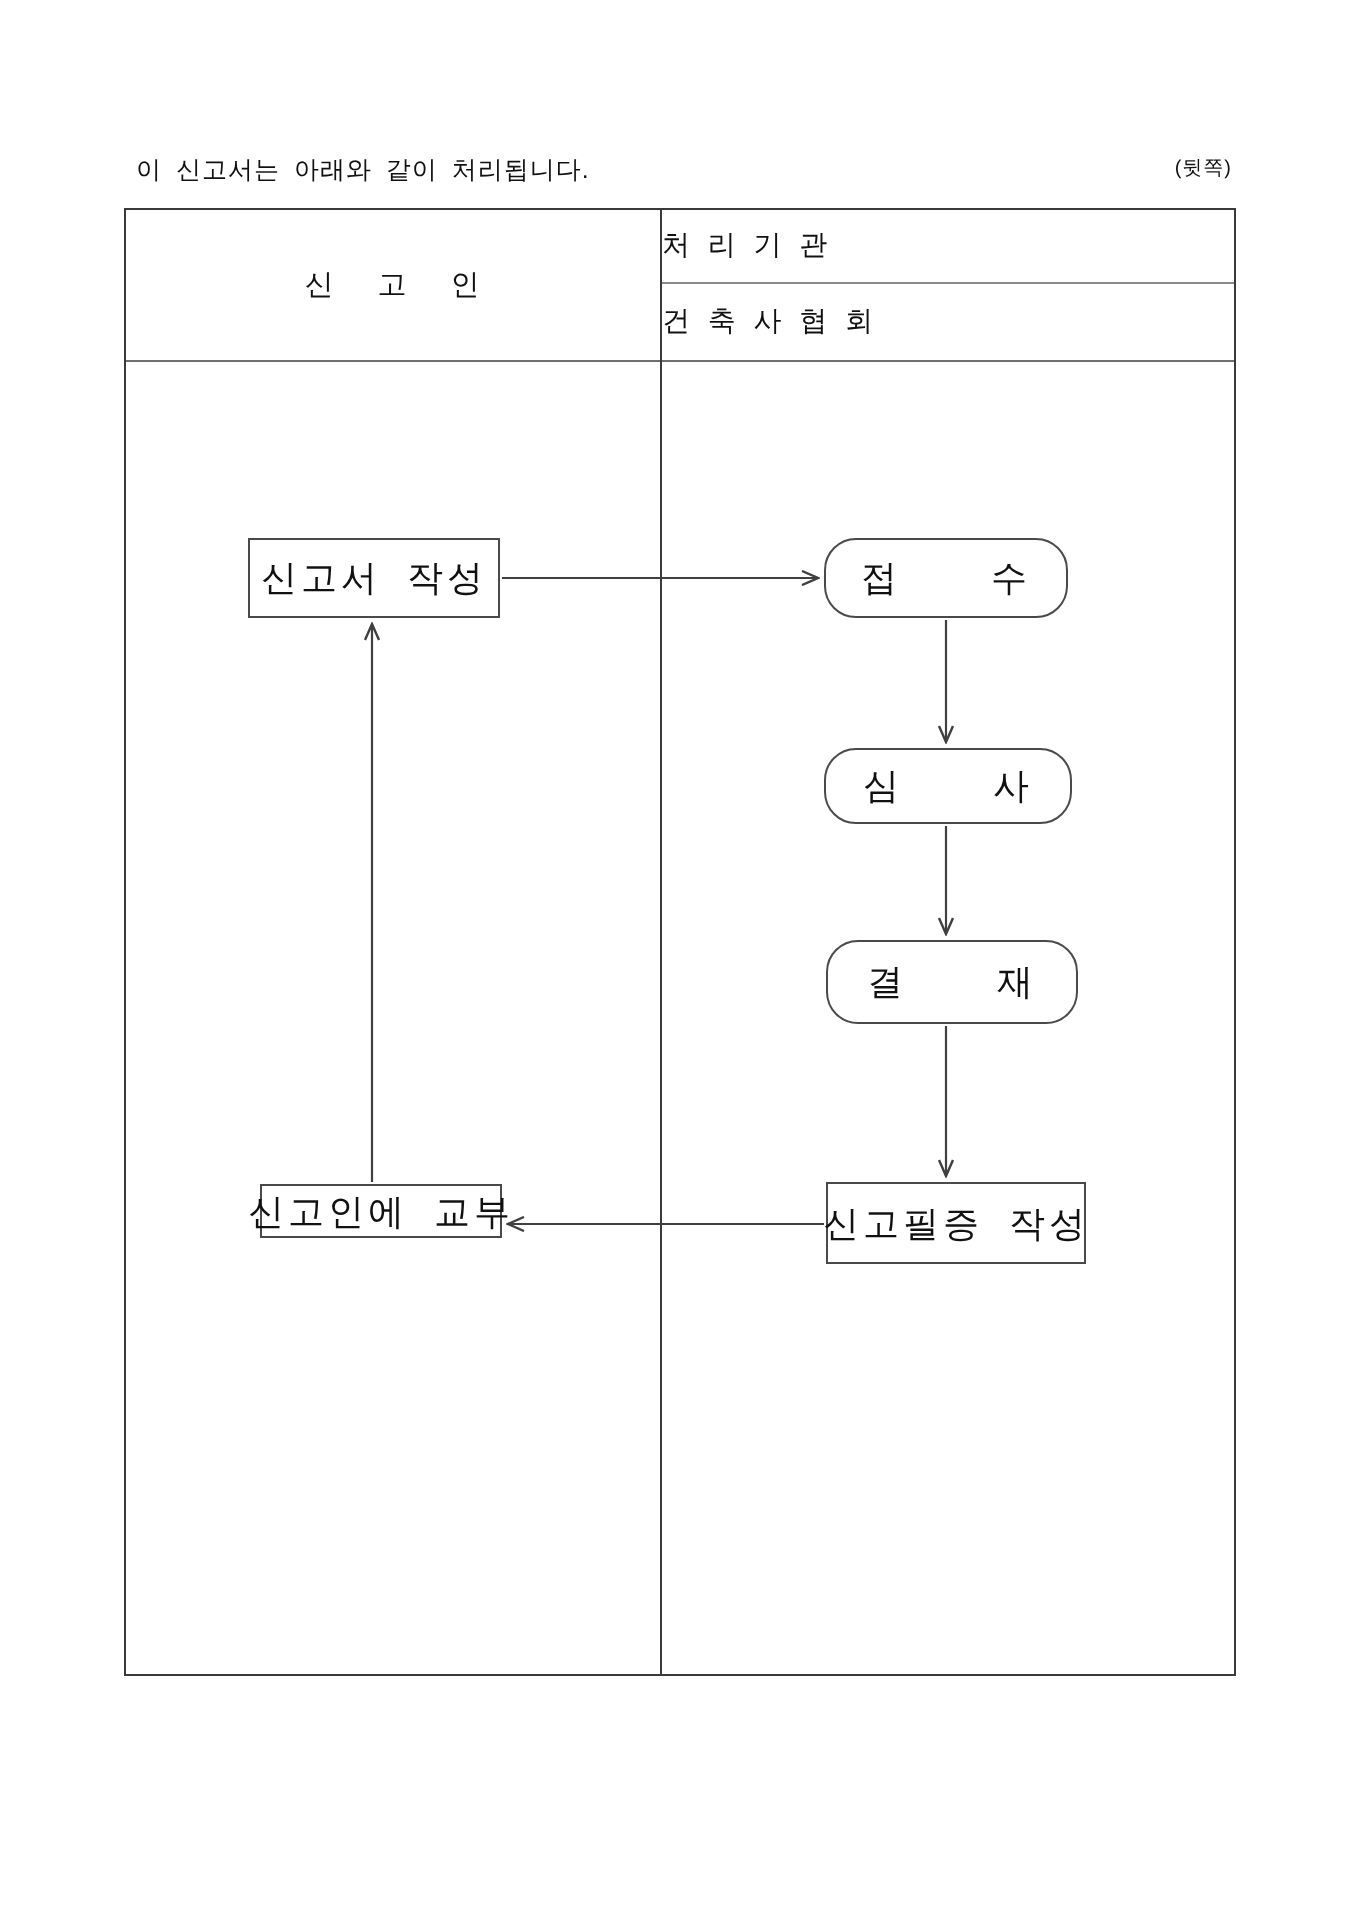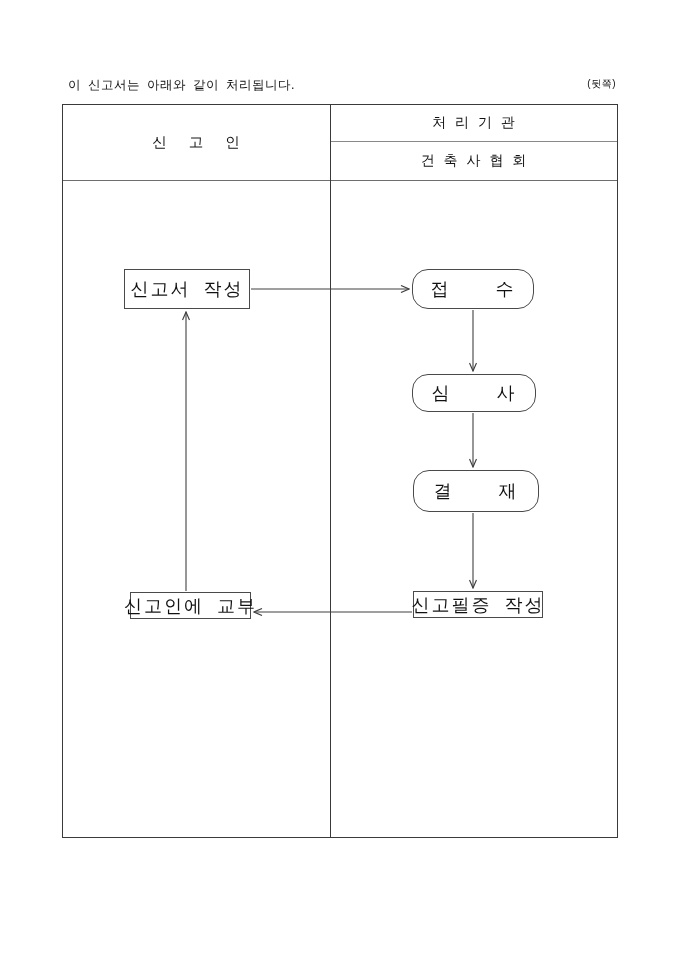--- a/index.html
+++ b/index.html
@@ -28,45 +28,45 @@
   }
   .col-left { width: 268px; border-right: 1px solid #3a3a3a; display: flex; flex-direction: column; }
   .col-right { flex: 1; display: flex; flex-direction: column; }
   .hdr-applicant {
     height: 76px; border-bottom: 1px solid #6e6e6e;
     display: flex; align-items: center; justify-content: center;
     font-size: 14.5px; word-spacing: 16px; letter-spacing: 1px;
   }
   .hdr-agency {
     height: 37px; border-bottom: 1px solid #8a8a8a;
-    display: flex; align-items: center; justify-content: center;
+    display: flex; align-items: center; justify-content: flex-start;
     font-size: 14px; word-spacing: 3px; letter-spacing: 1px;
   }
   .hdr-agency-sub {
     height: 39px; border-bottom: 1px solid #6e6e6e;
-    display: flex; align-items: center; justify-content: center;
+    display: flex; align-items: center; justify-content: flex-start;
     font-size: 14px; word-spacing: 3px; letter-spacing: 1px;
   }
   .col-body { flex: 1; }
   
   .fbox {
     position: absolute;
     border: 1px solid #4a4a4a;
     background: #ffffff;
     display: flex; align-items: center; justify-content: center;
     font-size: 18px; letter-spacing: 2px; word-spacing: 6px;
     white-space: nowrap;
     z-index: 3;
   }
   .fbox.spread { word-spacing: 38px; border-radius: 16px; }
   #box-write-report      { left: 124px; top: 269px; width: 126px; height: 40px; }
   #box-receipt           { left: 412px; top: 269px; width: 122px; height: 40px; }
   #box-review            { left: 412px; top: 374px; width: 124px; height: 38px; }
   #box-approval          { left: 413px; top: 470px; width: 126px; height: 42px; }
-  #box-write-certificate { left: 413px; top: 591px; width: 130px; height: 27px; }
+  #box-write-certificate { left: 413px; top: 591px; width: 130px; height: 41px; }
   #box-deliver           { left: 130px; top: 592px; width: 121px; height: 27px; }
   
   .arrows {
     position: absolute; left: 0; top: 0;
     width: 680px; height: 962px;
     z-index: 2; pointer-events: none;
   }
 </style>
 </head>
 <body>

